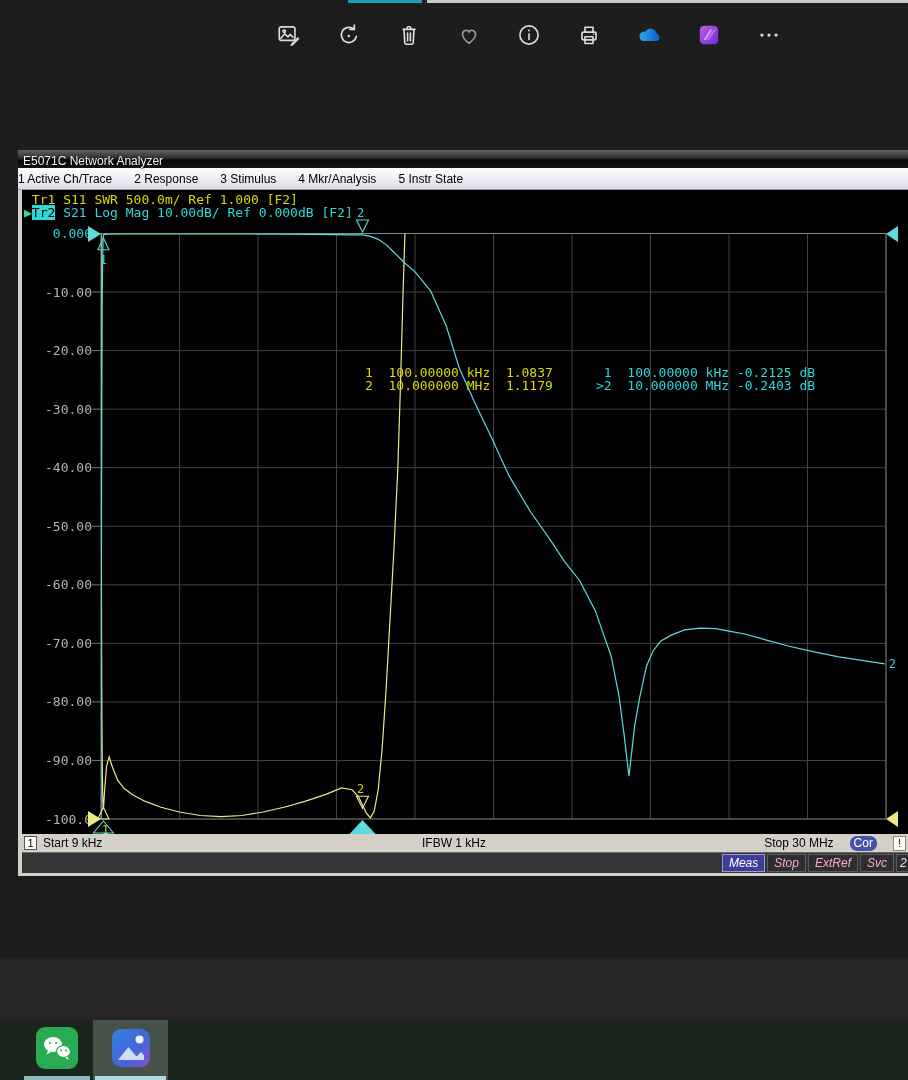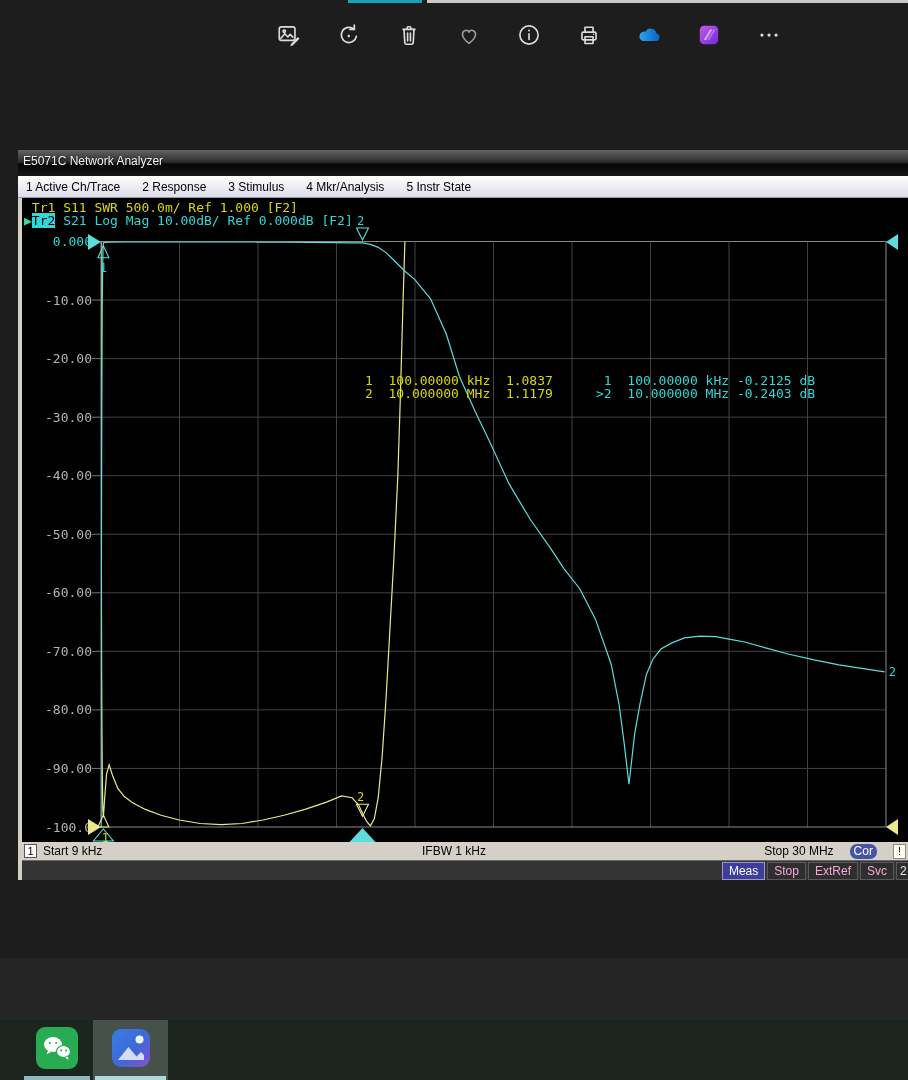--- a/index.html
+++ b/index.html
@@ -8,25 +8,25 @@
 
   
   .top-strip-teal  { position:absolute; left:348px; top:0; width:74px; height:3px; }
   .top-strip-gray  { position:absolute; left:427px; top:0; width:481px; height:3px; background:#c9c9c9; }
   .toolbar { position:absolute; left:259px; top:12px; display:flex; }
   .tb-item { width:60px; height:46px; display:flex; align-items:center; justify-content:center; }
   .tb-item svg { display:block; }
 
   
   .vna-window { position:absolute; left:18px; top:150px; width:890px; height:730px; overflow:hidden; }
-  .vna-title  { height:26px; background:linear-gradient(180deg,#636363 0%,#2e2e2e 45%,#070707 55%,#161616 100%);
+  .vna-title  { height:18px; background:linear-gradient(180deg,#636363 0%,#2e2e2e 45%,#070707 55%,#161616 100%);
                 color:#f2f2f2; font-size:12px; line-height:22px; padding-left:5px;
                 text-shadow:0 1px 2px #000; }
   .vna-menu   { height:22px; background:linear-gradient(180deg,#ffffff,#dcdde9);
-                display:flex; align-items:center; gap:22px; padding-left:8px;
+                display:flex; align-items:center; gap:22px; 
                 font-size:12px; color:#000; border-bottom:1px solid #9a9aa8; }
   .vna-body   { border-left:4px solid #d4d0c8; border-bottom:3px solid #d4d0c8; height:686px; }
   .vna-screen { position:relative; width:886px; height:644px; background:#000;
                 font-family:"DejaVu Sans Mono", monospace; }
   .vna-screen svg { position:absolute; left:0; top:0; }
   .tr-line { position:absolute; left:2px; font-size:13px; line-height:13px; white-space:pre; }
   .tr1-line { top:3px;  color:#d9d900; }
   .tr2-line { top:16px; color:#2fd8d8; }
   .tr2-label { background:#2fd8d8; color:#000; }
   .tr2-arrow { color:#2de0a8; }
@@ -38,21 +38,21 @@
                 font-size:12px; color:#000; padding:0 2px; position:relative; }
   .ch-box { display:inline-block; width:13px; height:14px; background:#fff; border:1px solid #555;
             text-align:center; font-size:11px; line-height:12px; margin-right:6px; }
   .st-start { flex:0 0 auto; }
   .st-ifbw  { position:absolute; left:400px; }
   .st-right { margin-left:auto; display:flex; align-items:center; gap:16px; }
   .cor-box  { background:#4554a6; color:#fff; padding:0 4px; font-size:12px; line-height:15px;border-radius:7px; }
   .warn-box { background:#fdfdef; color:#222; border:1px solid #888; padding:0 4px; font-size:11px; line-height:13px; }
 
   .vna-instr { height:21px; background:#343434; border-top:1px solid #6a6a6a;
-               display:flex; align-items:center; justify-content:flex-end; gap:2px; padding-right:0; }
+               display:flex; align-items:center; justify-content:flex-end; gap:2px; padding-right:0;font-style:italic; }
   .ib { font-size:12px; line-height:16px; padding:0 6px; border:1px solid #5a5a5a;
         background:#2e2e2e; color:#f9a8d4; }
   .ib.active { background:#3d3d9e; color:#fff; border-color:#9a9ac8; }
   .ib.partial { width:12px; padding:0 0 0 3px; color:#e8e8e8; border-right:none; overflow:hidden; }
 
   
   .mid-band { position:absolute; left:0; top:958px; width:908px; height:62px; background:#252525; }
   .taskbar  { position:absolute; left:0; top:1020px; width:908px; height:60px; background:#1b241d; }
   .tb-app { position:absolute; top:0; height:60px; display:flex; align-items:center; justify-content:center; }
   .tb-app.wechat { left:20px; width:73px; }

